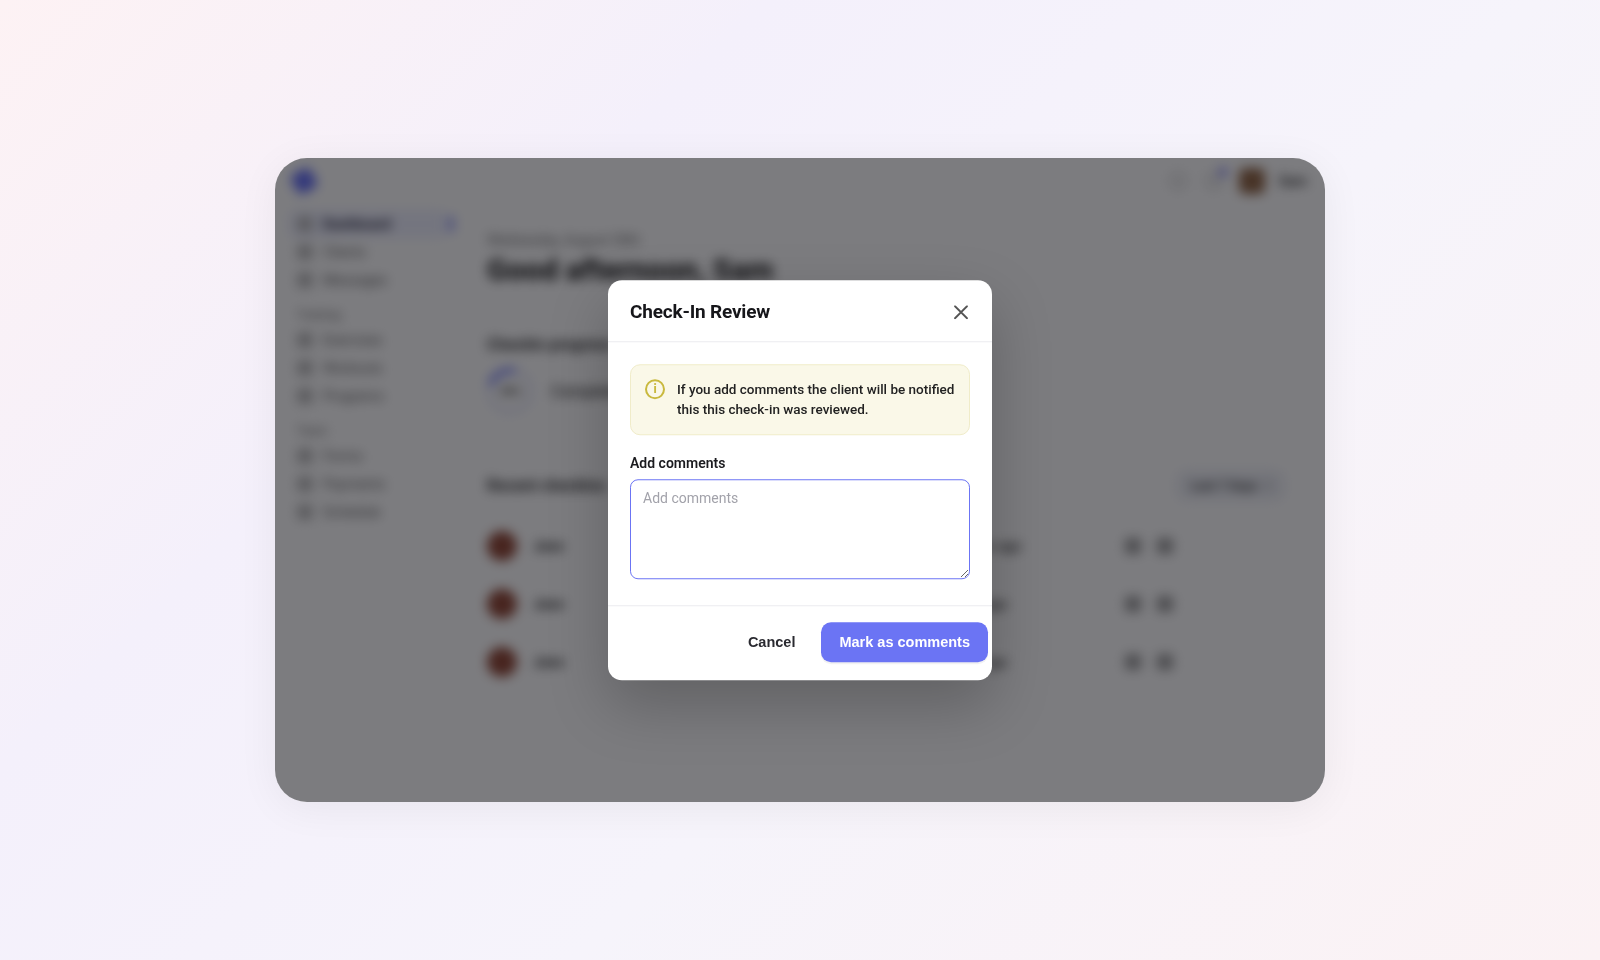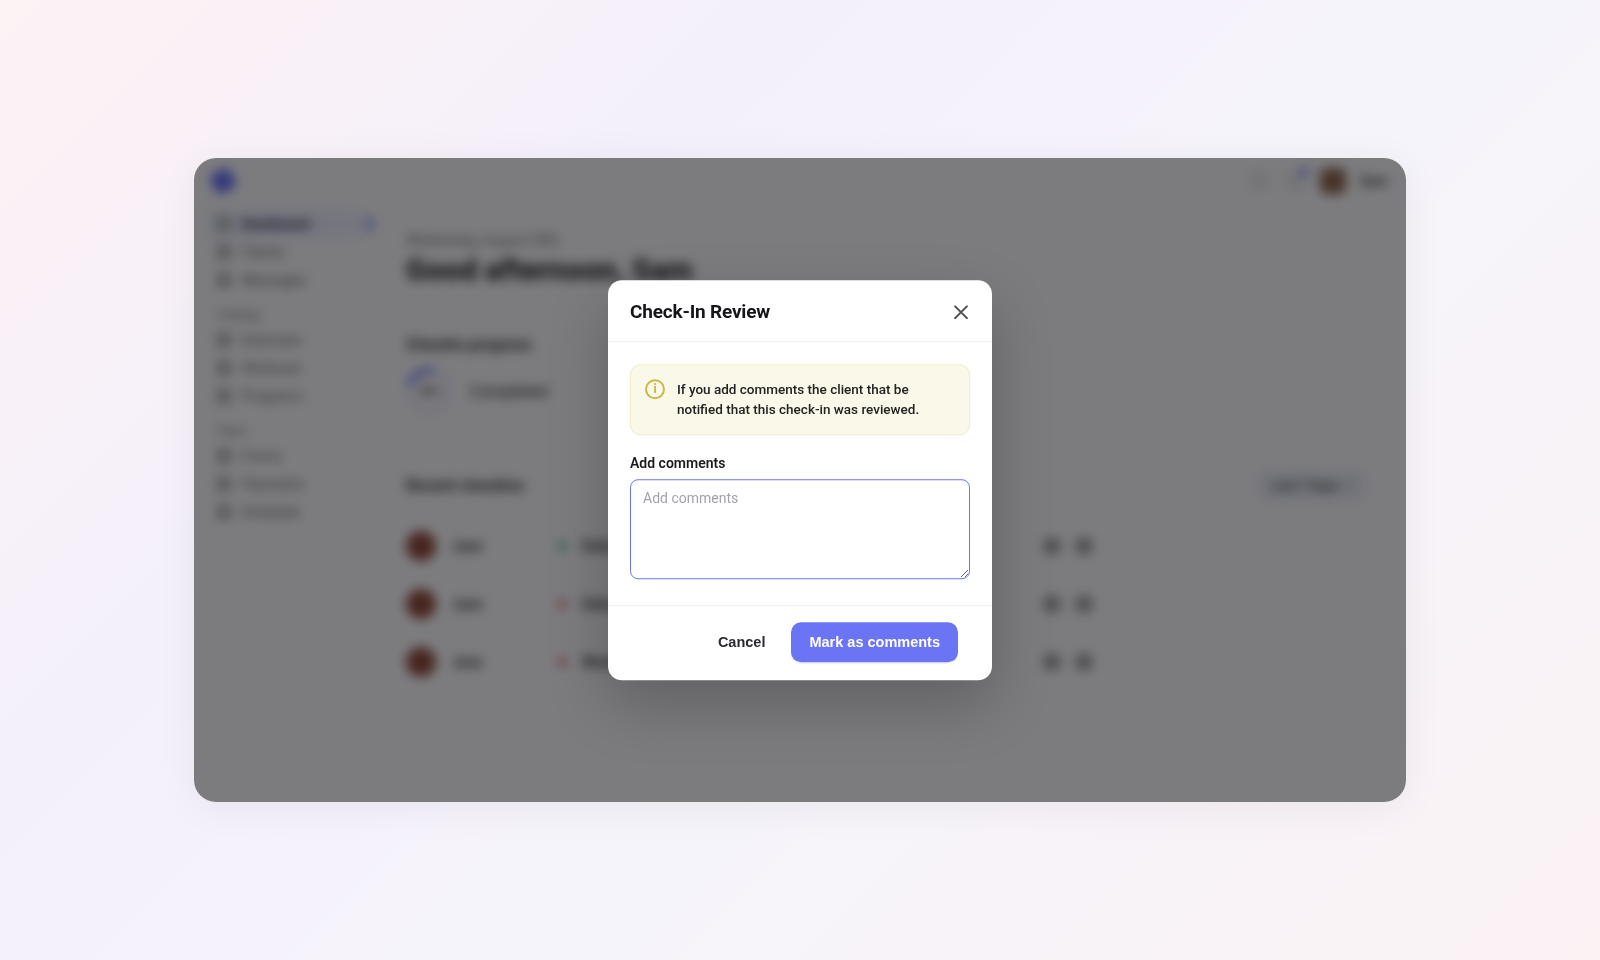--- a/index.html
+++ b/index.html
@@ -2,21 +2,21 @@
 <html><head>
 <meta charset="utf-8">
 <style>
   * { box-sizing: border-box; margin: 0; padding: 0; }
   html, body { width: 1600px; height: 960px; font-family: -apple-system, BlinkMacSystemFont, "Segoe UI", Roboto, Helvetica, Arial, sans-serif; overflow: hidden; }
   body {
     background: linear-gradient(135deg, #fdf2f4 0%, #f4f0fb 30%, #f6f4fb 60%, #fbf2f4 100%);
     display: flex; align-items: center; justify-content: center;
   }
   .app-frame {
-    width: 1212px; height: 644px; background: #fff; border-radius: 22px;
+    width: 1050px; height: 644px; background: #fff; border-radius: 32px;
     overflow: hidden; position: relative; box-shadow: 0 6px 40px rgba(0,0,0,0.06);
   }
   
   .bg-app { position: absolute; inset: 0; filter: blur(6px); }
   .topbar { height: 46px; display:flex; align-items:center; padding:0 18px; justify-content:space-between; }
   .logo { width:22px; height:22px; background:#5f6af5; border-radius:6px; transform:rotate(-30deg); }
   .top-right { display:flex; align-items:center; gap:14px; }
   .chip { width:22px; height:22px; border-radius:50%; background:#eee; }
   .chip.bell { position:relative; }
   .chip.bell::after { content:""; position:absolute; top:-2px; right:-2px; width:8px; height:8px; background:#6a6af5; border-radius:50%; }
@@ -70,21 +70,21 @@
     font-size:12px; font-weight:800;
   }
   .alert-text { font-size:13.5px; line-height:1.5; color:#222; font-weight:500; }
   .label { font-size:14px; font-weight:600; color:#1b1b1f; margin-top:20px; margin-bottom:8px; }
   .comments {
     width:100%; height:100px; border:1.5px solid #6b74f4; border-radius:8px;
     padding:10px 12px; font-size:14px; color:#333; outline:none; resize:both;
     font-family:inherit;
   }
   .comments::placeholder { color:#a2a2aa; }
-  .modal-foot { border-top:1px solid #ececef; padding:16px 34px 18px; display:flex; justify-content:flex-end; gap:16px; align-items:center; }
+  .modal-foot { border-top:1px solid #ececef; padding:16px 4px 18px; display:flex; justify-content:flex-end; gap:16px; align-items:center; }
   .btn-cancel { background:transparent; border:none; font-size:14.5px; font-weight:600; color:#2a2a30; cursor:pointer; padding:8px 10px; }
   .btn-primary { background:#6b74f4; color:#fff; border:none; font-size:14.5px; font-weight:600; padding:12px 18px; border-radius:10px; cursor:pointer; box-shadow:0 2px 0 rgba(0,0,0,0.05); }
 </style>
 </head>
 <body>
 
 <div class="app-frame">
 
   <div class="bg-app">
     <div class="topbar">
@@ -194,21 +194,21 @@
       <div class="modal-title">Check-In Review</div>
       <div class="close">
         <svg width="14" height="14" viewBox="0 0 14 14">
             <path d="M1 1 L13 13 M13 1 L1 13" stroke="#555" stroke-width="1.8" stroke-linecap="round"></path>
           </svg>
       </div>
     </div>
     <div class="modal-body">
       <div class="alert">
         <div class="alert-icon">i</div>
-        <div class="alert-text">If you add comments the client that be notified that this check-in was reviewed.</div>
+        <div class="alert-text">If you add comments the client will be notified this this check-in was reviewed.</div>
       </div>
       <div class="label">Add comments</div>
       <textarea class="comments" placeholder="Add comments" style=""></textarea>
     </div>
     <div class="modal-foot">
       <button class="btn-cancel">Cancel</button>
       <button class="btn-primary">Mark as comments</button>
     </div>
   </div>
 

